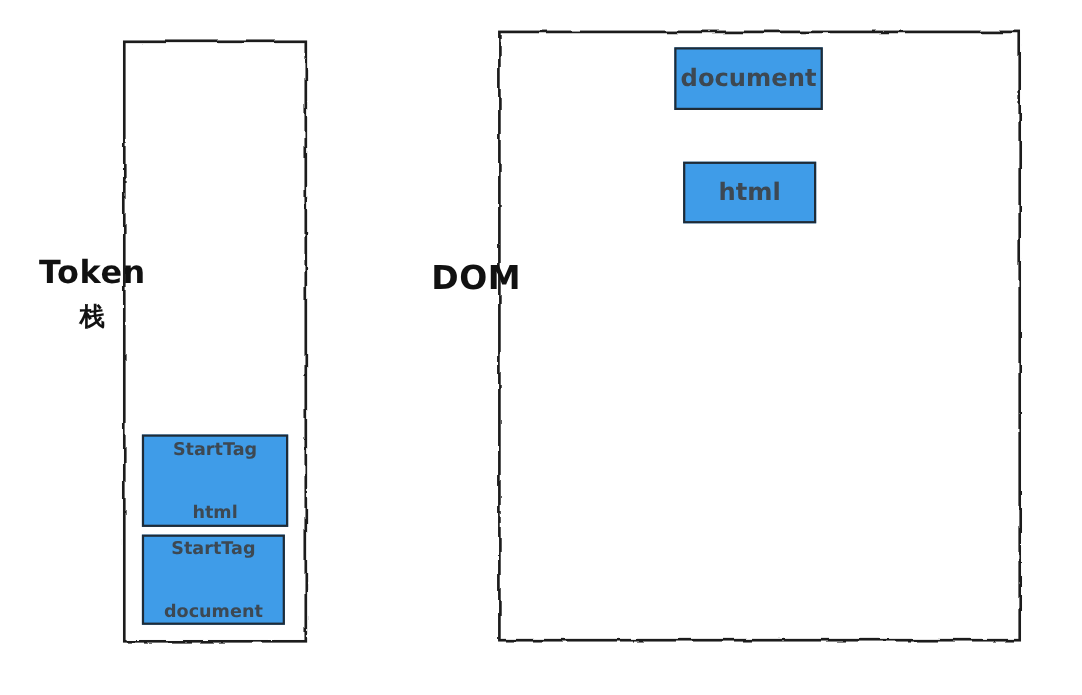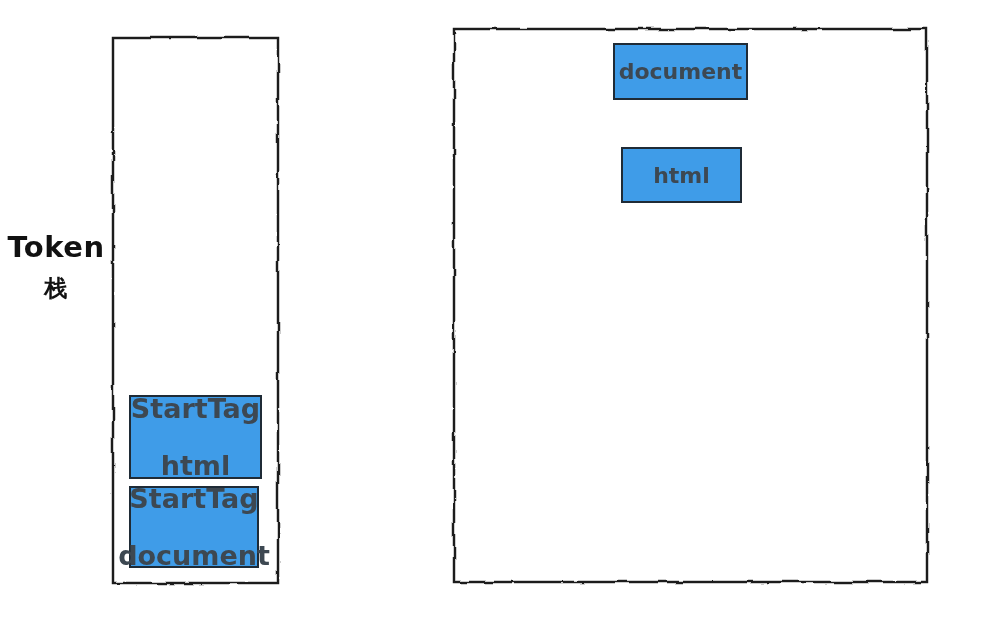--- a/index.html
+++ b/index.html
@@ -21,20 +21,21 @@
     top: 0;
     width: 984px;
     height: 632px;
     pointer-events: none;
   }
   .side-label {
     position: absolute;
     color: var(--label-text, #111111);
     font-weight: bold;
     letter-spacing: 0.5px;
+    padding-left: 28px;
   }
   .token-label {
     left: 0;
     top: 230px;
     width: 112px;
     text-align: center;
   }
   .token-label .en {
     font-size: 29px;
     line-height: 34px;
@@ -59,21 +60,21 @@
     display: flex;
     flex-direction: column;
     align-items: center;
     justify-content: center;
     text-align: left;
   }
   .stack-item {
     left: 129px;
     width: 133px;
     height: 84px;
-    font-size: 27px;
+    font-size: 16px;
     line-height: 31px;
     gap: 26px;
   }
   .stack-item-0 { top: 395px; }
   .stack-item-1 { top: 486px; width: 130px; height: 82px; }
   .dom-node {
     font-size: 22px;
   }
   .dom-node-document {
     left: 613px;
@@ -113,20 +114,21 @@
     <rect x="113" y="38" width="165" height="545" fill="none" style="stroke: var(--outline, #1a1a1a);" stroke-width="2.4" filter="url(#rough)"></rect>
     <rect x="454" y="29" width="473" height="553" fill="none" style="stroke: var(--outline, #1a1a1a);" stroke-width="2.4" filter="url(#rough)"></rect>
     <line x1="680.5" y1="101" x2="680.5" y2="147" style="stroke: var(--outline, #1a1a1a);" stroke-width="2.2" filter="url(#rough)"></line>
   </svg>
 
   <div class="side-label token-label">
     <div class="en">Token</div>
     <div class="cn">栈</div>
   </div>
 
+  <div class="side-label dom-label">DOM</div>
 
   <div class="node stack-item stack-item-0">
     <div>StartTag</div>
     <div>html</div>
   </div>
 
   <div class="node stack-item stack-item-1">
     <div>StartTag</div>
     <div>document</div>
   </div>

